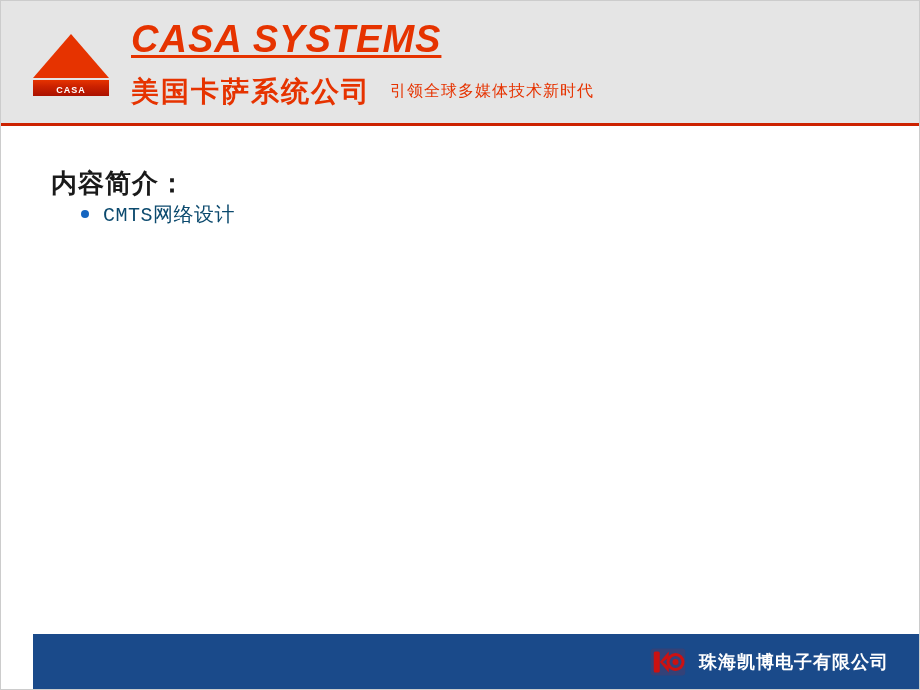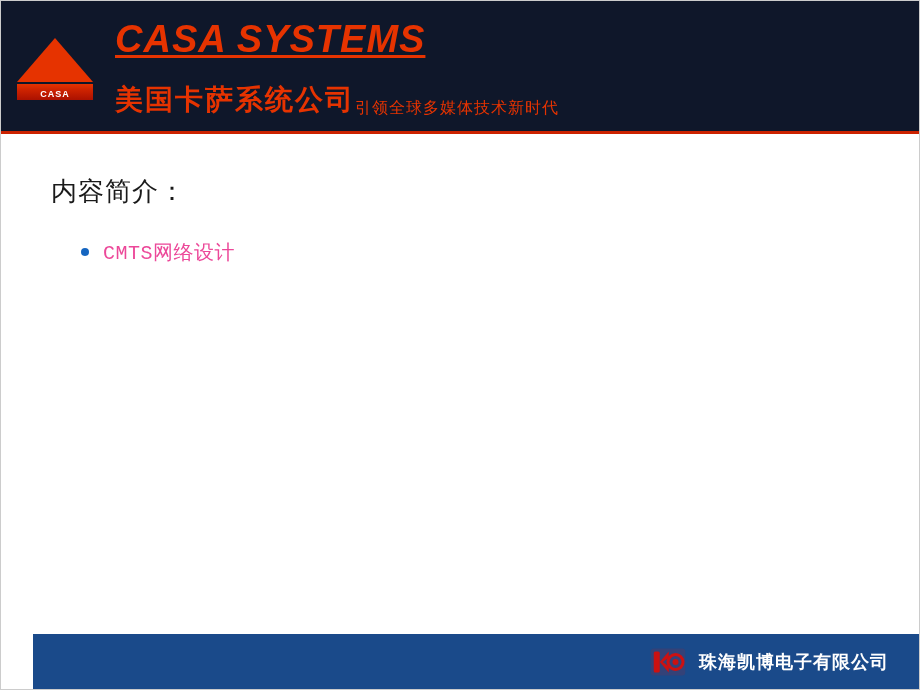--- a/index.html
+++ b/index.html
@@ -11,23 +11,23 @@
       font-family: 'SimSun', 'STSong', serif;
       position: relative;
       overflow: hidden;
       border: 1px solid #ccc;
     }
 
     
     .header {
       display: flex;
       align-items: center;
-      padding: 18px 30px 12px 16px;
+      padding: 18px 30px 12px 32px;
       border-bottom: 3px solid #cc2200;
-      background: #0f172a;
+      background: #e5e5e5;
     }
 
     
     .logo-area {
       display: flex;
       flex-direction: column;
       align-items: center;
       margin-right: 22px;
       flex-shrink: 0;
     }
@@ -76,23 +76,23 @@
       color: #e63300;
       text-decoration: underline;
       text-underline-offset: 3px;
       line-height: 1.1;
       letter-spacing: 1px;
       font-style: italic;
     }
 
     .company-subtitle-row {
       display: flex;
-      align-items: flex-end;
-      gap: 0;
-      margin-top: 20px;
+      align-items: center;
+      gap: 19px;
+      margin-top: 12px;
     }
 
     .company-name-cn {
       font-family: 'Microsoft YaHei', 'SimHei', sans-serif;
       font-size: 28px;
       font-weight: bold;
       color: #e63300;
       letter-spacing: 2px;
     }
 
@@ -105,23 +105,22 @@
     }
 
     
     .main-content {
       padding: 40px 50px 20px 50px;
     }
 
     .section-title {
       font-family: 'Microsoft YaHei', 'SimHei', 'SimSun', sans-serif;
       font-size: 26px;
-      font-weight: normal;
+      font-weight: bold;
       color: #1a1a1a;
-      margin-bottom: 30px;
       letter-spacing: 1px;
     }
 
     .bullet-list {
       list-style: none;
       padding-left: 30px;
     }
 
     .bullet-list li {
       display: flex;
@@ -134,21 +133,21 @@
       height: 8px;
       border-radius: 50%;
       background: #1565c0;
       flex-shrink: 0;
       margin-right: 14px;
     }
 
     .bullet-text {
       font-family: 'Microsoft YaHei', 'SimHei', 'Courier New', monospace;
       font-size: 20px;
-      color: #ec4899;
+      color: #0c4a6e;
       letter-spacing: 0.5px;
     }
 
     
     .footer {
       position: absolute;
       bottom: 0;
       left: 0;
       right: 0;
       height: 55px;

